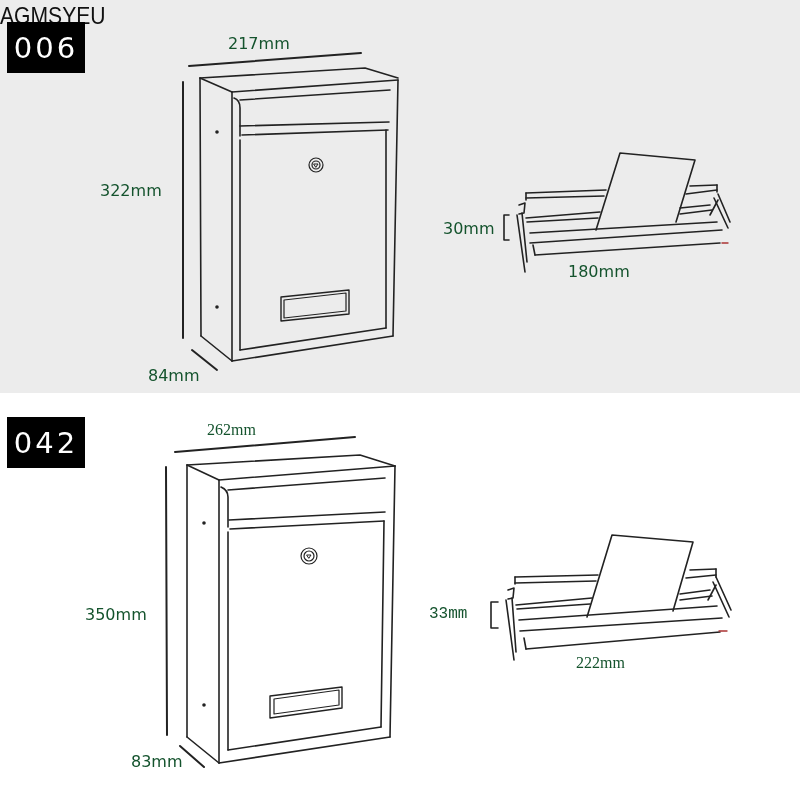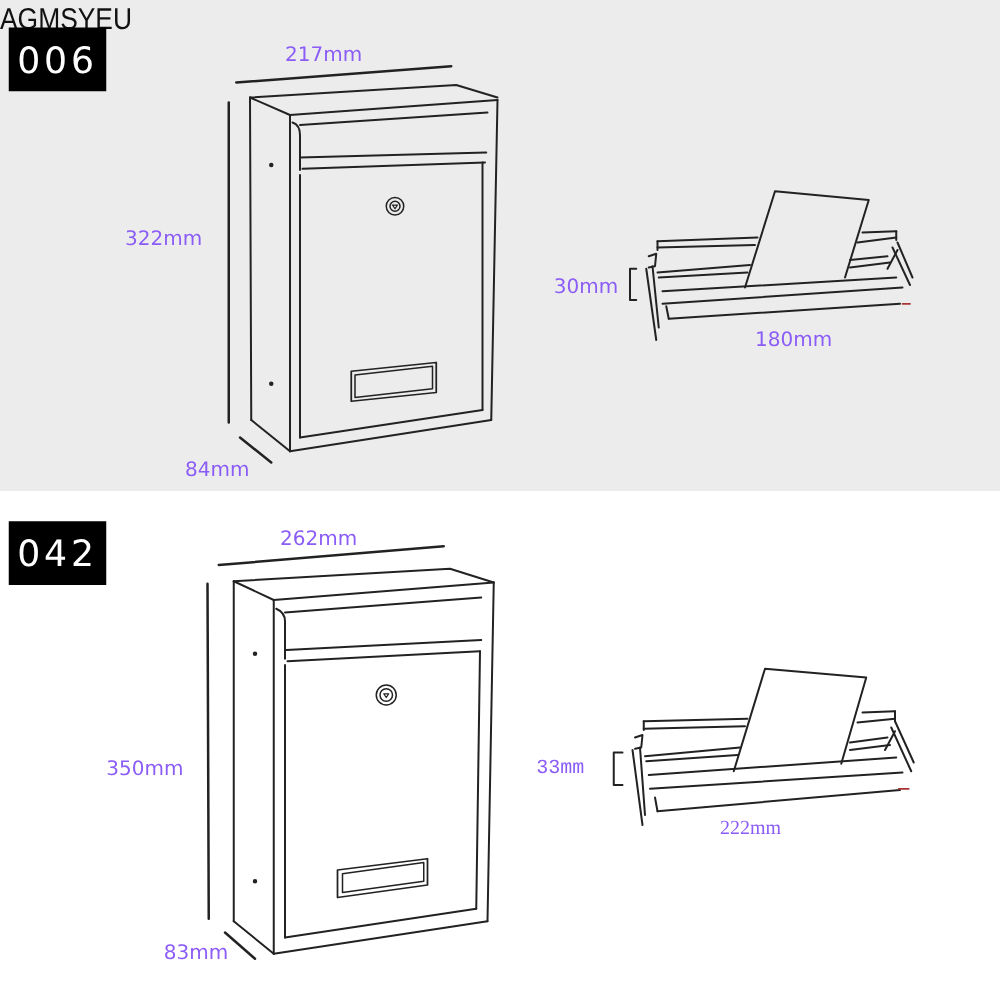--- a/index.html
+++ b/index.html
@@ -4,21 +4,21 @@
 <style>
   html, body { margin:0; padding:0; }
   body { width:800px; height:800px; position:relative; overflow:hidden; background:#ffffff; font-family:"DejaVu Sans", sans-serif; }
   .panel { position:absolute; left:0; width:800px; }
   .panel-top { top:0; height:393px; background:#ececec; }
   .panel-bottom { top:393px; height:407px; background:#ffffff; }
   .brand { position:absolute; left:0; top:2px; font-size:24px; color:#111; letter-spacing:0px; font-family:"Liberation Sans", sans-serif; transform:scaleX(0.88); transform-origin:left top; z-index:1; }
   .model-badge { position:absolute; background:#000; color:#fff; font-family:"DejaVu Sans", sans-serif; font-size:29px; letter-spacing:3px; display:flex; align-items:center; justify-content:center; z-index:2; }
   .badge-006 { left:7px; top:22px; width:78px; height:51px; }
   .badge-024 { left:7px; top:417px; width:78px; height:51px; }
-  .dim { position:absolute; font-family:"DejaVu Sans", sans-serif; font-size:16px; color:#8b5cf6; white-space:nowrap; }
+  .dim { position:absolute; font-family:"DejaVu Sans", sans-serif; font-size:16px; color:#14532d; white-space:nowrap; }
   svg.drawing { position:absolute; left:0; top:0; width:800px; height:800px; pointer-events:none; }
   svg.drawing * { vector-effect:non-scaling-stroke; }
 </style>
 </head>
 <body>
 
 <div class="panel panel-top"></div>
 <div class="panel panel-bottom"></div>
 
 <svg class="drawing" viewBox="0 0 800 800" fill="none" stroke="#222" stroke-width="1.6" stroke-linecap="round" stroke-linejoin="round">
@@ -158,20 +158,20 @@
   </g>
 </svg>
 
 <div class="brand">AGMSYEU</div>
 
 <div class="model-badge badge-006">006</div>
 <div class="dim" style="left:228px;top:34px;">217mm</div>
 <div class="dim" style="left:100px;top:181px;">322mm</div>
 <div class="dim" style="left:148px;top:366px;text-align:center;">84mm</div>
 <div class="dim" style="left:443px;top:219px;">30mm</div>
-<div class="dim" style="left:604px;top:262px;">180mm</div>
+<div class="dim" style="left:568px;top:262px;">180mm</div>
 
 <div class="model-badge badge-024">042</div>
-<div class="dim" style="left:224px;top:421px;">262mm</div>
+<div class="dim" style="left:207px;top:421px;font-family:Liberation Serif, serif;">262mm</div>
 <div class="dim" style="left:85px;top:573px;margin-top:32px;">350mm</div>
 <div class="dim" style="left:131px;top:752px;">83mm</div>
 <div class="dim" style="left:429px;top:605px;font-family:Liberation Mono, monospace;">33mm</div>
 <div class="dim" style="left:576px;top:654px;font-family:Liberation Serif, serif;">222mm</div>
 
 </body></html>

